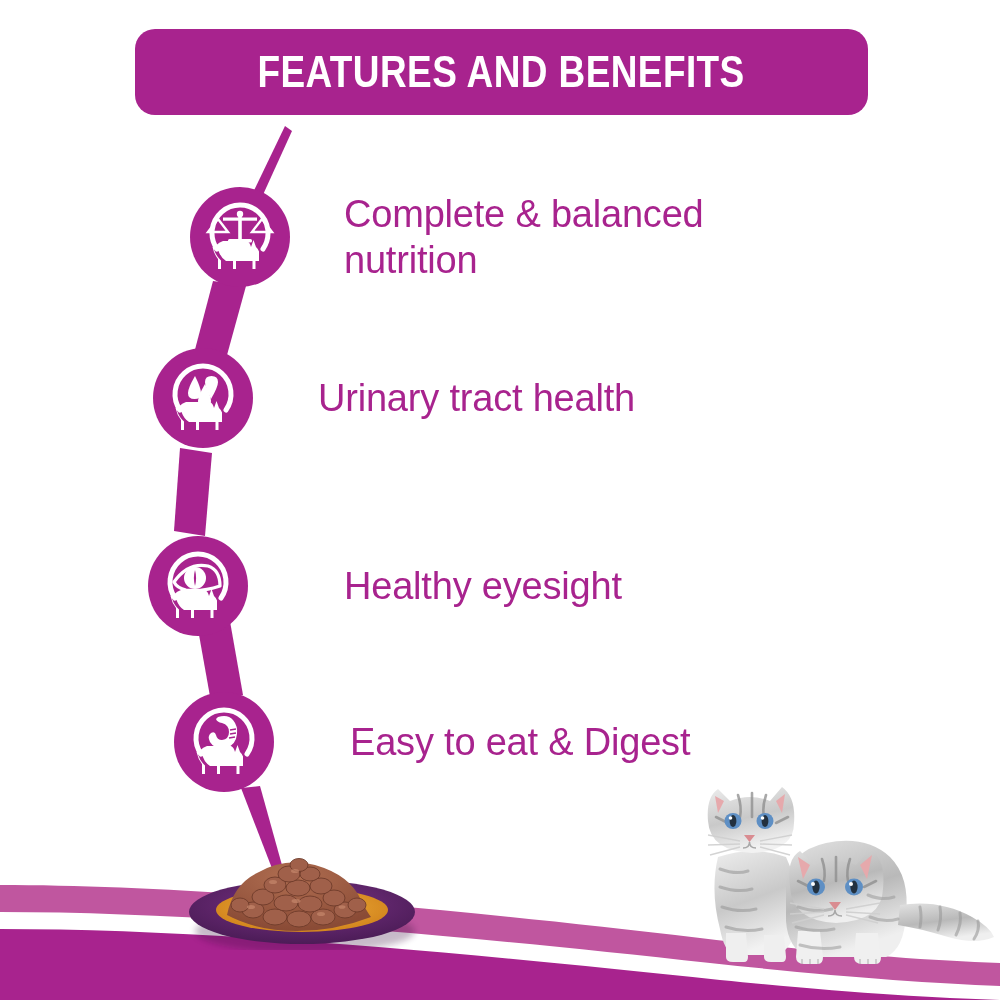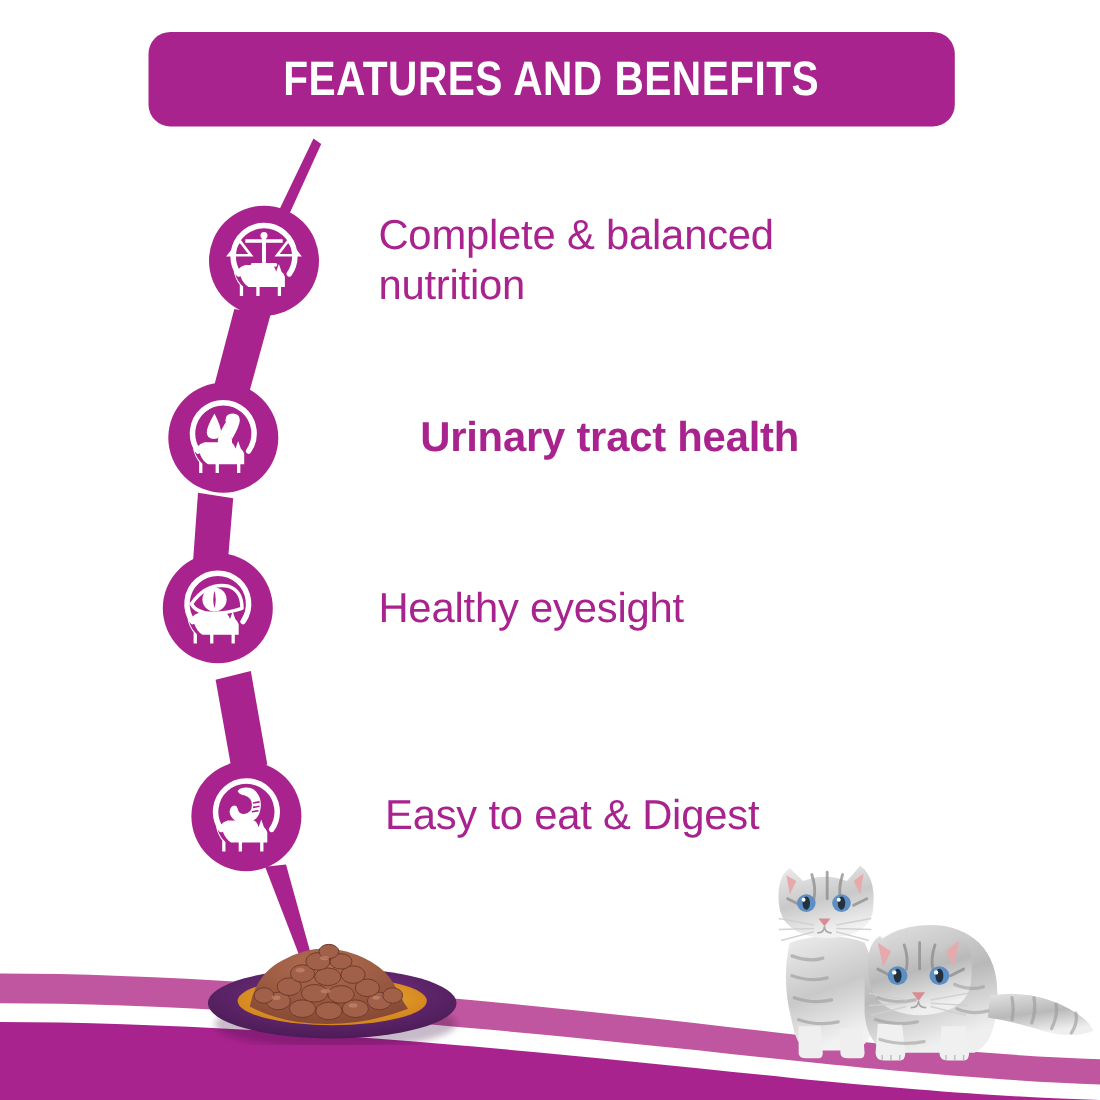--- a/index.html
+++ b/index.html
@@ -89,22 +89,22 @@
     line-height: 1.22;
     font-weight: 300;
     margin-left: 42px;
     white-space: pre-line;
     letter-spacing: -0.2px;
   }
 
   #row-0 { left: 190px; top: 187px; }
   #row-0 .feature-label { margin-left: 38px; }
   #row-1 { left: 153px; top: 348px; }
-  #row-1 .feature-label { margin-left: 113px; font-weight: bold; }
-  #row-2 { left: 148px; top: 503px; }
+  #row-1 .feature-label { margin-left: 49px; }
+  #row-2 { left: 148px; top: 536px; }
   #row-2 .feature-label { margin-left: 80px; }
   #row-3 { left: 174px; top: 692px; }
   #row-3 .feature-label { margin-left: 60px; }
 
   
   #food-bowl {
     position: absolute;
     left: 185px;
     top: 855px;
     width: 235px;

